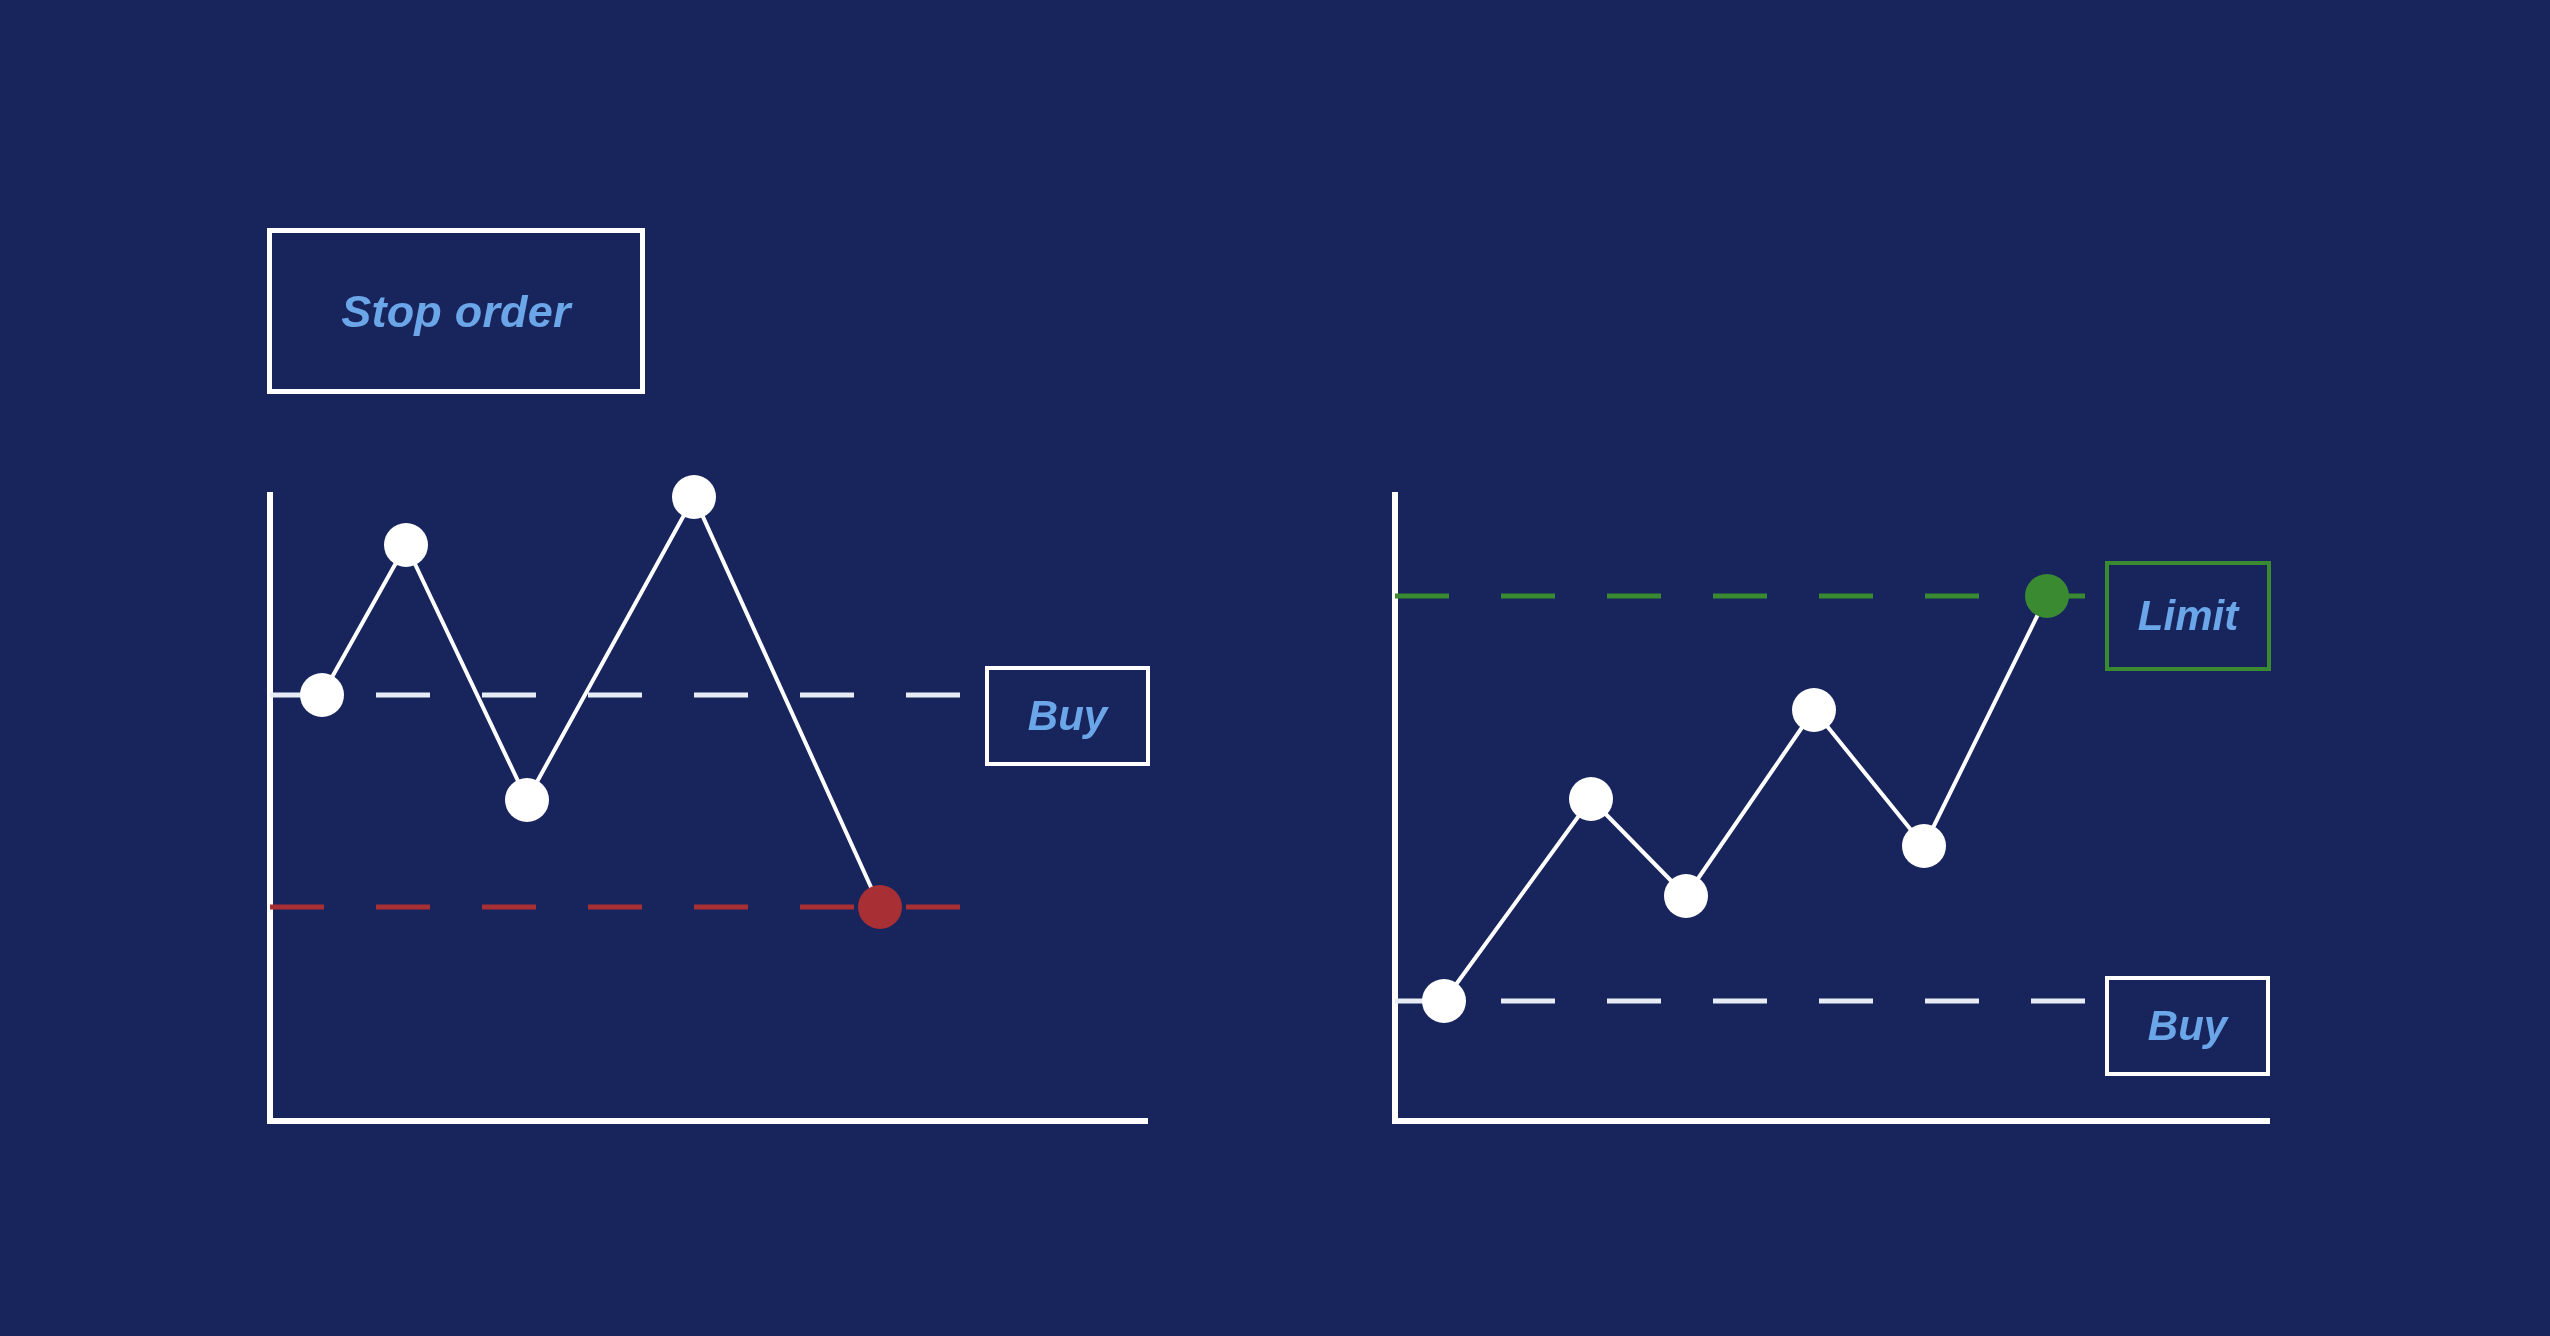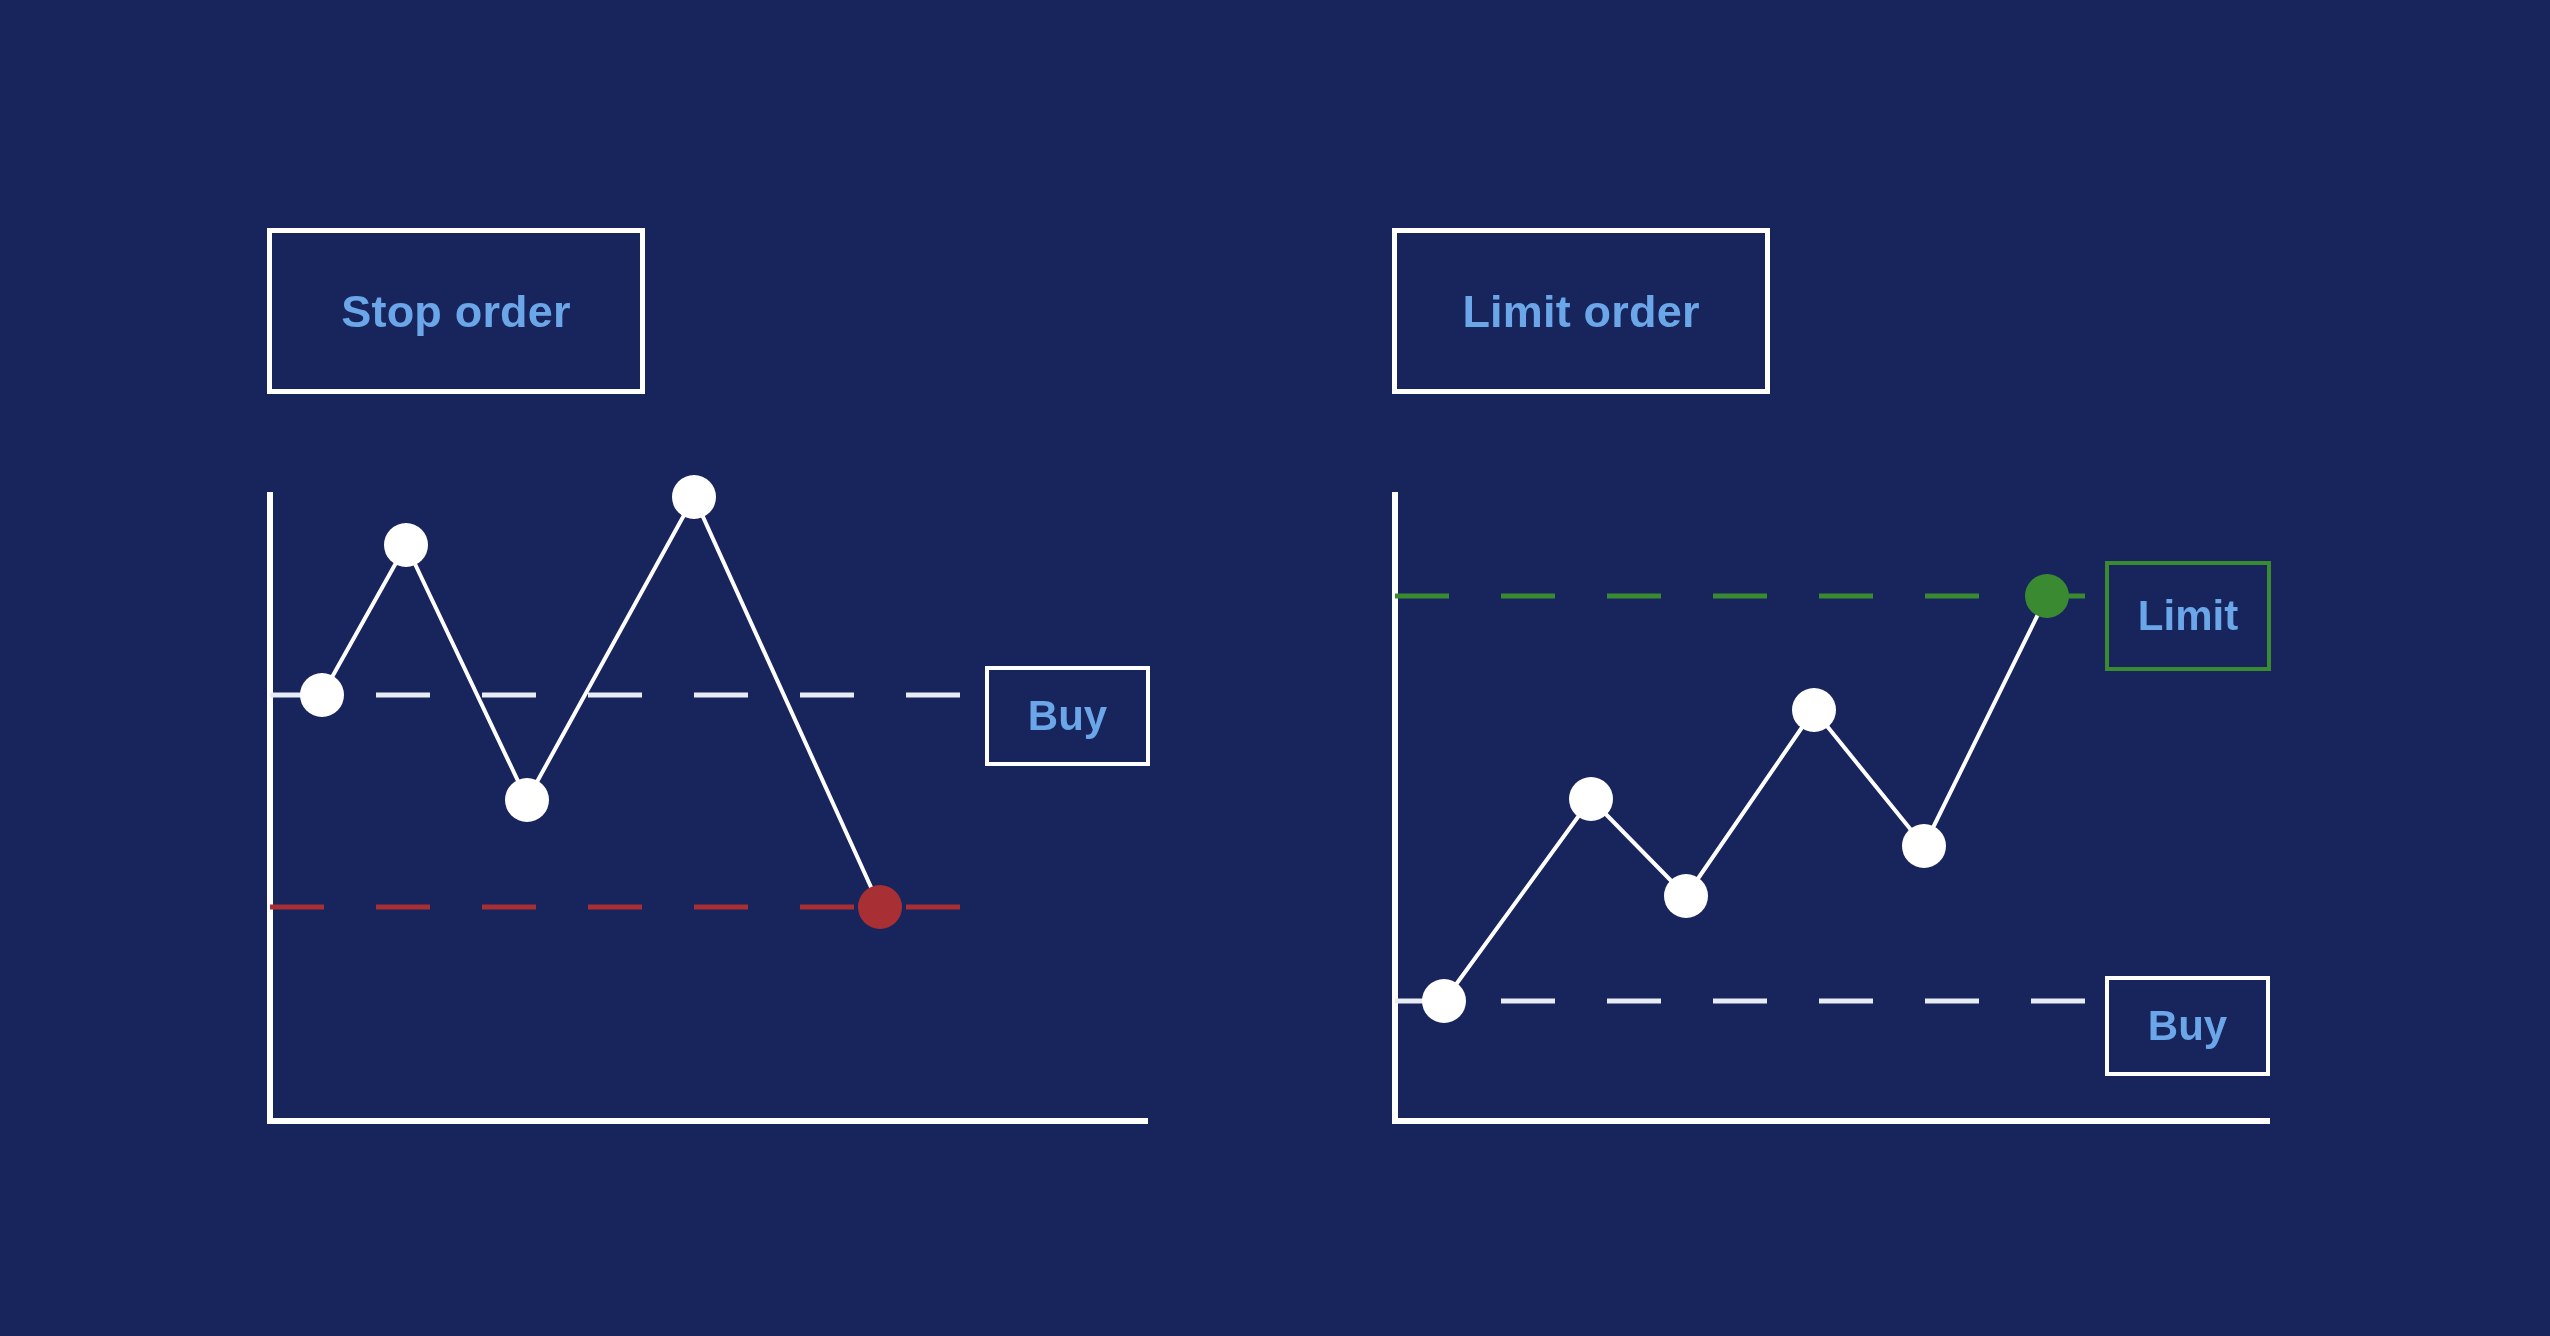--- a/index.html
+++ b/index.html
@@ -18,20 +18,21 @@
     position: absolute;
     left: 0; top: 0;
     width: 2550px;
     height: 1336px;
     background: #18245c;
   }
   .panel {
     position: absolute;
     top: 0;
     height: 1336px;
+    font-style: italic;
   }
   #panel-stop { left: 0;    width: 1275px; }
   #panel-limit{ left: 1275px; width: 1275px; }
 
   
   .title-box {
     position: absolute;
     box-sizing: border-box;
     border: 5px solid #ffffff;
     display: flex;
@@ -118,23 +119,20 @@
         <line x1="120" y1="1001" x2="828" y2="1001" stroke="#e8ecf5" stroke-width="5" stroke-dasharray="54 52"></line>
         <path d="M169 1001 L316 799 L411 896 L539 710 L649 846 L772 596" fill="none" stroke="#ffffff" stroke-width="4" stroke-linejoin="round" stroke-linecap="round"></path>
         <circle cx="169" cy="1001" r="22" fill="#ffffff"></circle>
         <circle cx="316" cy="799" r="22" fill="#ffffff"></circle>
         <circle cx="411" cy="896" r="22" fill="#ffffff"></circle>
         <circle cx="539" cy="710" r="22" fill="#ffffff"></circle>
         <circle cx="649" cy="846" r="22" fill="#ffffff"></circle>
         <circle cx="772" cy="596" r="22" fill="#3a8a32"></circle>
       </svg>
 
-    <div class="title-box" id="box-limit-title" style="left: 117px; top: 228px; width: 378px; height: 166px;">
-      <span class="title-text">Limit order</span>
-    </div>
 
     <div class="chip green" id="chip-limit-limit" style="left: 830px; top: 540px; width: 166px; height: 110px;">
       <span class="chip-text">Limit</span>
     </div>
 
     <div class="chip white" id="chip-limit-buy" style="left: 830px; top: 955px; width: 165px; height: 100px;">
       <span class="chip-text">Buy</span>
     </div>
   </div>
 

